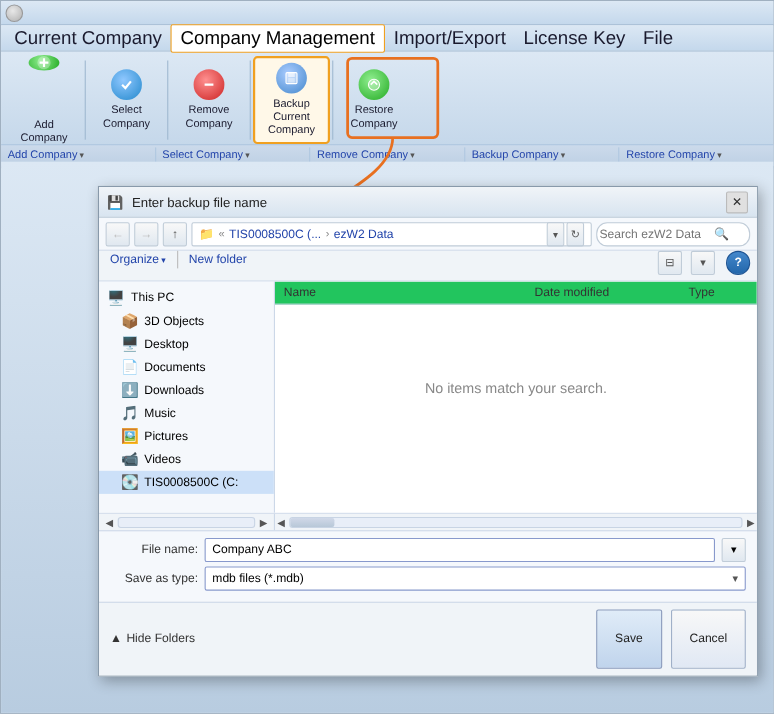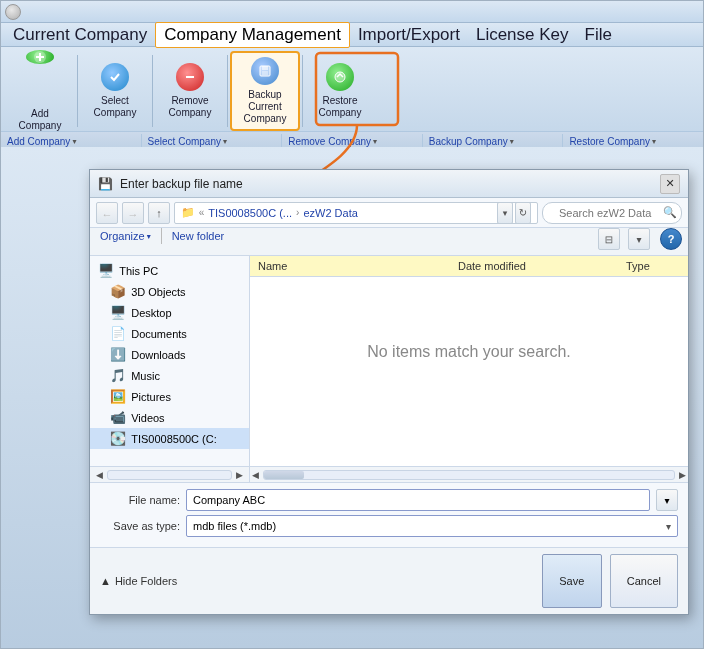--- a/index.html
+++ b/index.html
@@ -238,21 +238,21 @@
     }
     .path-separator { color: #888; font-size: 10px; }
     .search-bar {
       width: 140px;
       height: 22px;
       background: #fff;
       border: 1px solid #c0ccd8;
       border-radius: 10px;
       display: flex;
       align-items: center;
-      padding: 0 16px;
+      padding: 0 2px;
       font-size: 11px;
       gap: 4px;
     }
     .search-input-inner {
       border: none;
       outline: none;
       font-size: 11px;
       width: 100px;
       color: #888;
       background: transparent;
@@ -333,35 +333,34 @@
     .tree-icon { font-size: 13px; }
     .tree-indent { padding-left: 20px; }
     .file-area {
       flex: 1;
       background: #fff;
       overflow-y: auto;
     }
     .file-header {
       display: flex;
       border-bottom: 1px solid #ccd8e8;
-      background: #fef9c3;
+      background: #22c55e;
       font-size: 11px;
       color: #333;
       font-weight: 500;
-      gap: 28px;
     }
     .file-col-name { flex: 1; padding: 4px 8px; }
     .file-col-date { width: 140px; padding: 4px 8px; }
     .file-col-type { width: 70px; padding: 4px 8px; }
     .file-empty {
       display: flex;
       align-items: center;
       justify-content: center;
       height: 150px;
-      font-size: 16px;
+      font-size: 13px;
       color: #888;
     }
 
     
     .scroll-area {
       display: flex;
       height: 16px;
       border-top: 1px solid #ccd8e8;
       background: #f0f4f8;
     }

